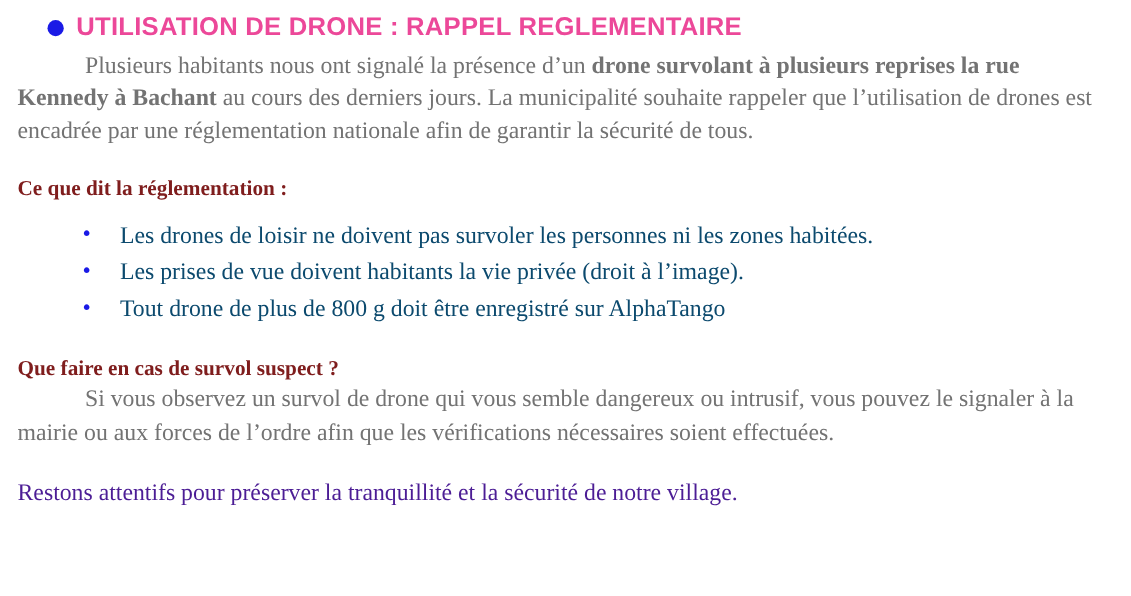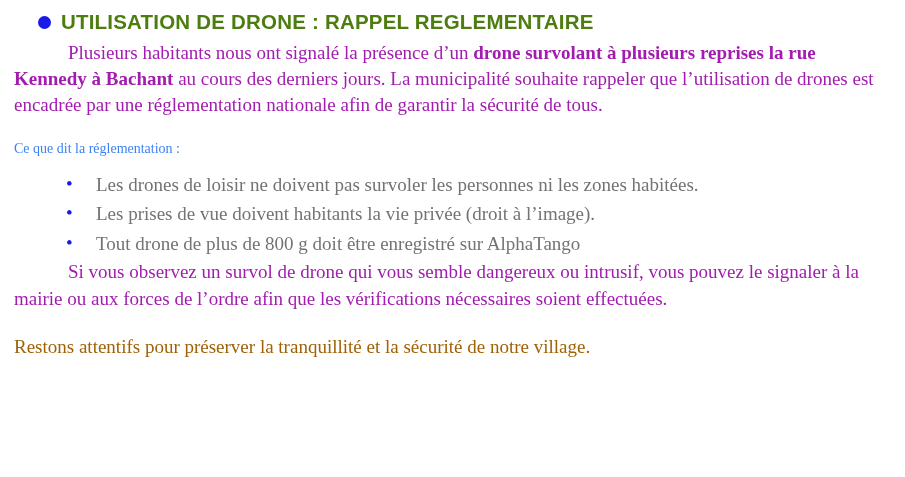--- a/index.html
+++ b/index.html
@@ -34,80 +34,80 @@
     height: 13px;
     border-radius: 50%;
     background: #1a1ae6;
     flex: 0 0 auto;
   }
   .title-text {
     font-family: "Liberation Sans", sans-serif;
     font-weight: bold;
     font-size: 20.5px;
     letter-spacing: 0.2px;
-    color: #4d7c0f;
+    color: #ec4899;
     white-space: nowrap;
   }
 
   
   .para {
     font-size: 19px;
     line-height: 1.38;
     margin: 6px 0 0 0;
     text-align: left;
-    color: #a21caf;
+    color: #737373;
   }
   .para.indent {
     text-indent: 54px;
   }
   .para b {
     font-weight: bold;
   }
 
   .section-head {
-    font-size: 14px;
-    font-weight: normal;
+    font-size: 17px;
+    font-weight: bold;
     margin: 22px 0 0 0;
-    color: #3b82f6;
+    color: #7f1d1d;
   }
   .section-head.tight {
     margin-top: 24px;
   }
 
   
   ul.rules {
     list-style: none;
     margin: 14px 0 0 0;
     padding: 0;
   }
   ul.rules li {
     position: relative;
     font-size: 19px;
     line-height: 1.45;
     padding-left: 82px;
     margin: 0 0 2px 0;
-    color: #737373;
+    color: #0c4a6e;
   }
   ul.rules li::before {
     content: "\2022";
     position: absolute;
     left: 52px;
     top: -1px;
     font-size: 19px;
     line-height: 1.45;
     color: #1a1ae6;
   }
   .link-underline {
   }
 
   .closing {
     font-size: 19px;
     line-height: 1.4;
     margin: 22px 0 0 0;
-    color: #a16207;
+    color: #4c1d95;
   }
 </style>
 </head>
 <body>
 
 <div class="page">
 
   <div class="title-row">
     <span class="title-bullet"></span>
     <span class="title-text">UTILISATION DE DRONE : RAPPEL REGLEMENTAIRE</span>
@@ -124,18 +124,19 @@
       <span>Les drones de loisir ne doivent pas survoler les personnes ni les zones habitées.</span>
     </li>
     <li>
       <span>Les prises de vue doivent habitants la vie privée (droit à l’image).</span>
     </li>
     <li>
       <span>Tout drone de plus de 800 g doit être enregistré sur </span><span class="link-underline">AlphaTango</span>
     </li>
   </ul>
 
+  <p class="section-head tight">Que faire en cas de survol suspect ?</p>
 
   <p class="para indent" style="margin-top:2px">Si vous observez un survol de drone qui vous semble dangereux ou intrusif, vous pouvez le signaler à la mairie ou aux forces de l’ordre afin que les vérifications nécessaires soient effectuées.</p>
 
   <p class="closing">Restons attentifs pour préserver la tranquillité et la sécurité de notre village.</p>
 
 </div>
 
 </body></html>

